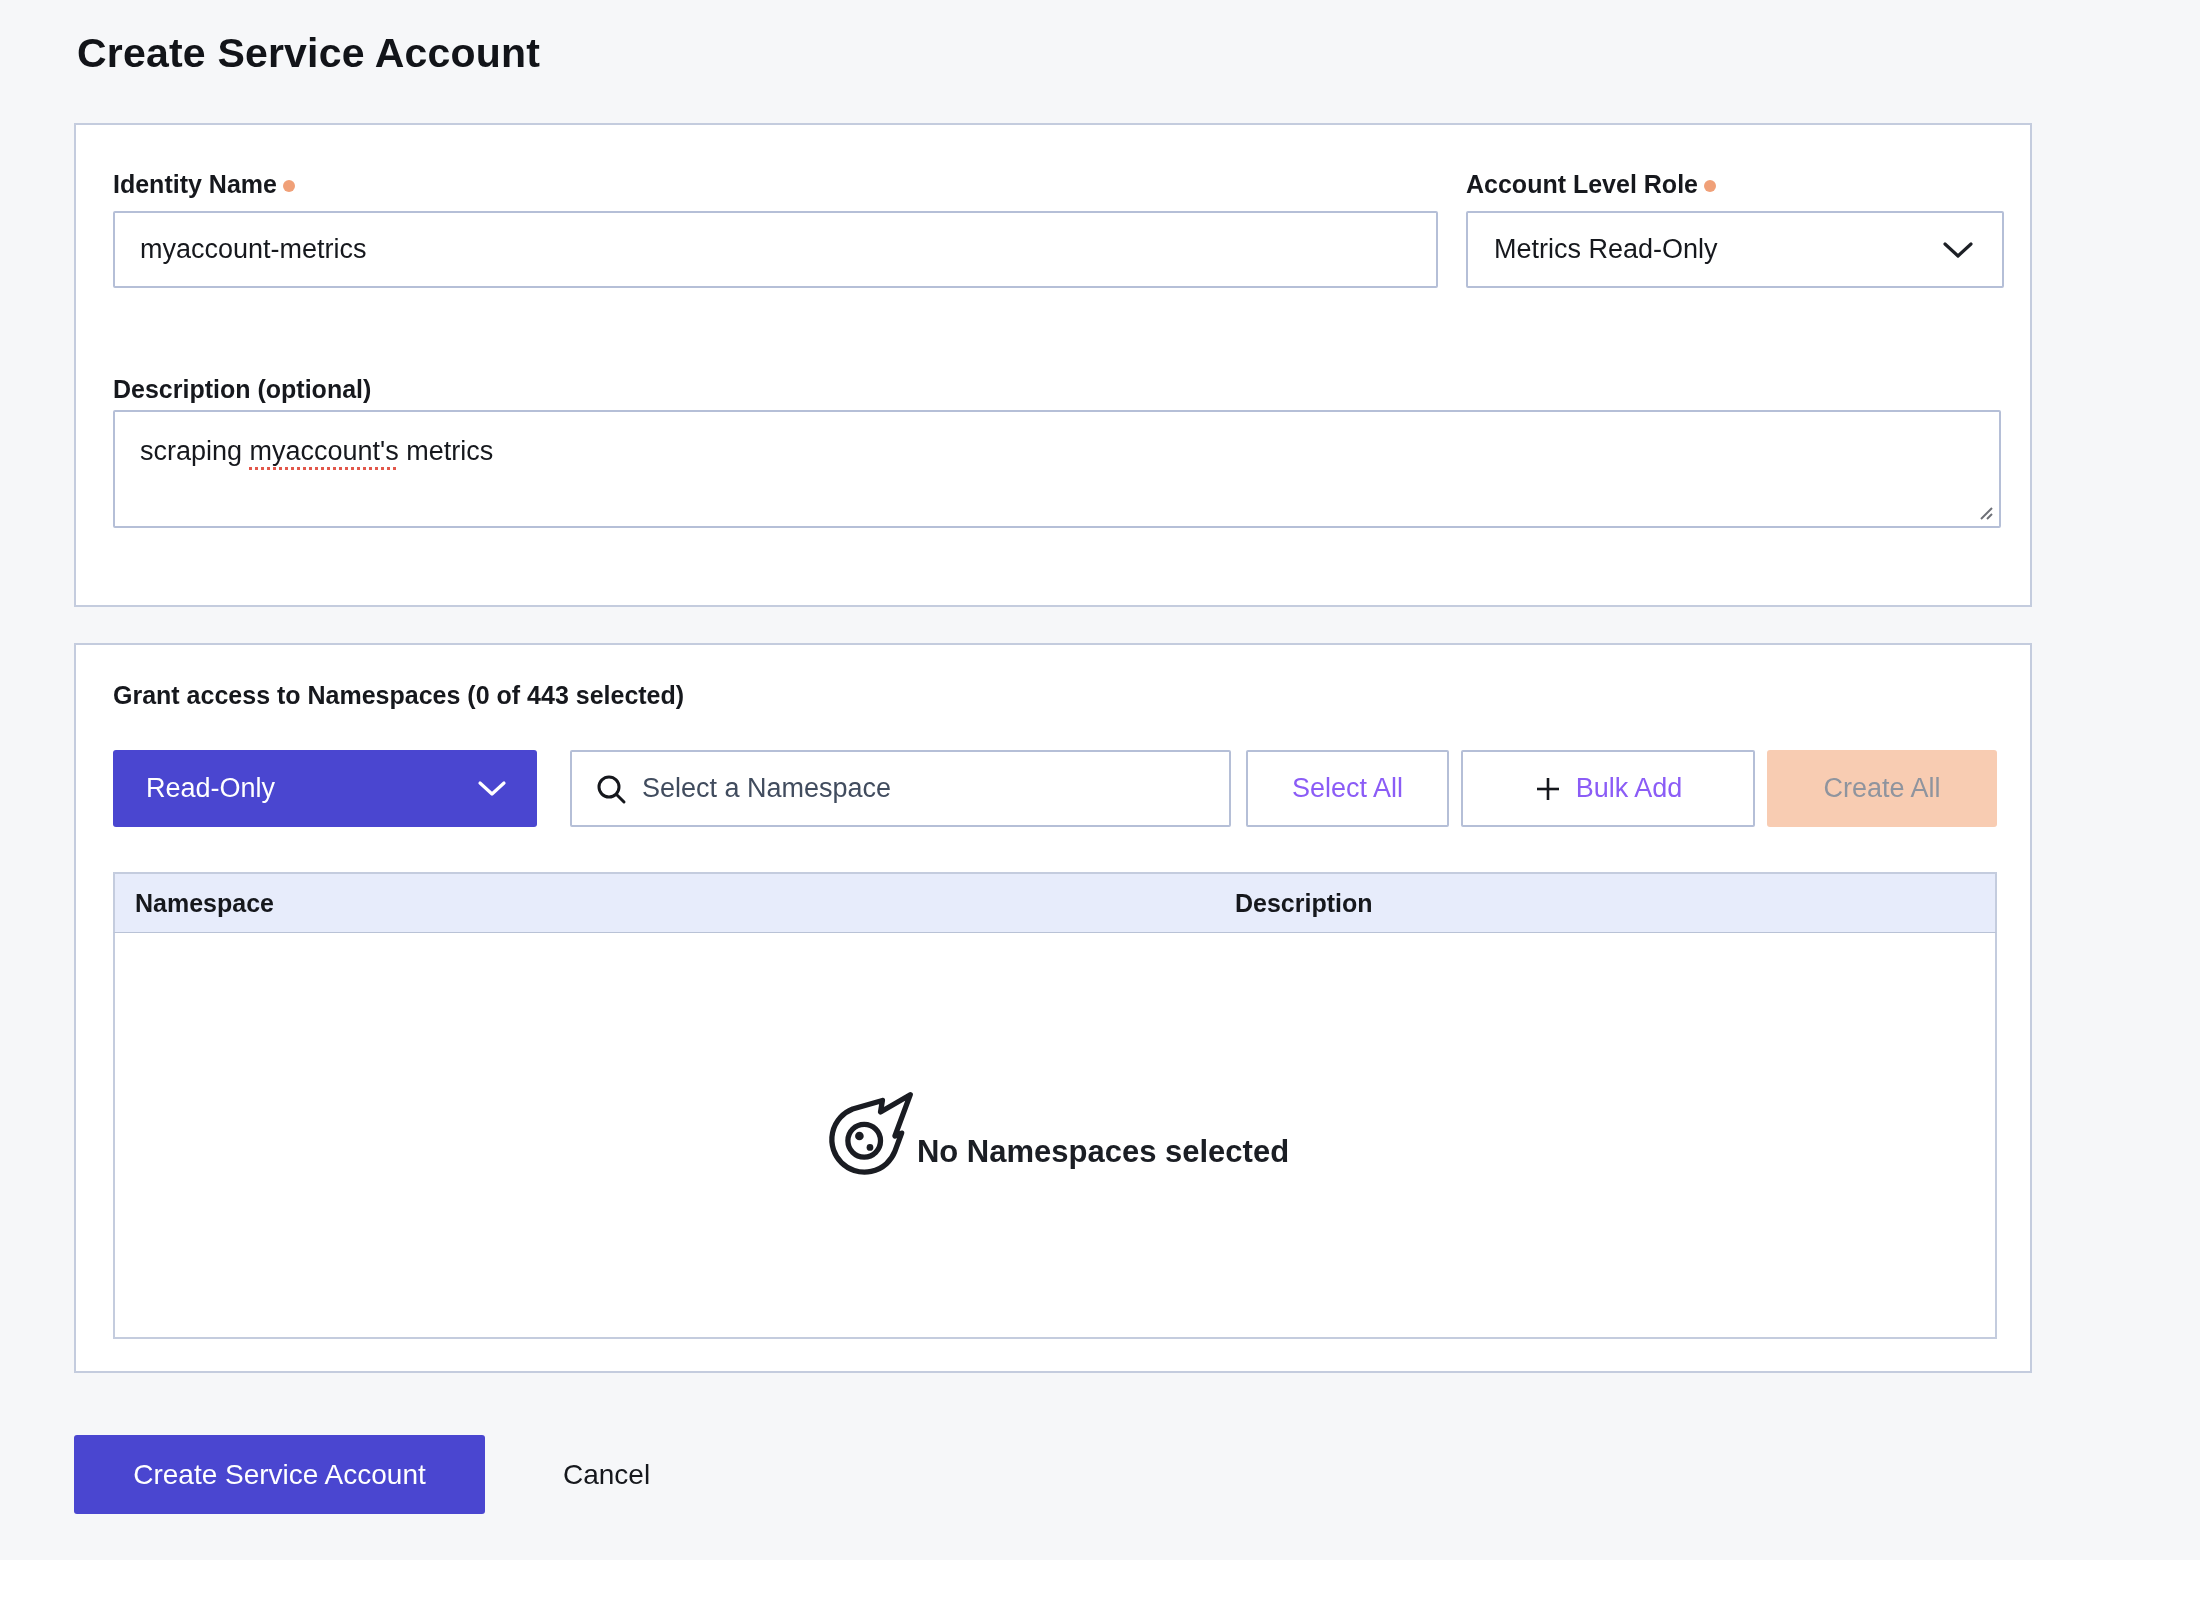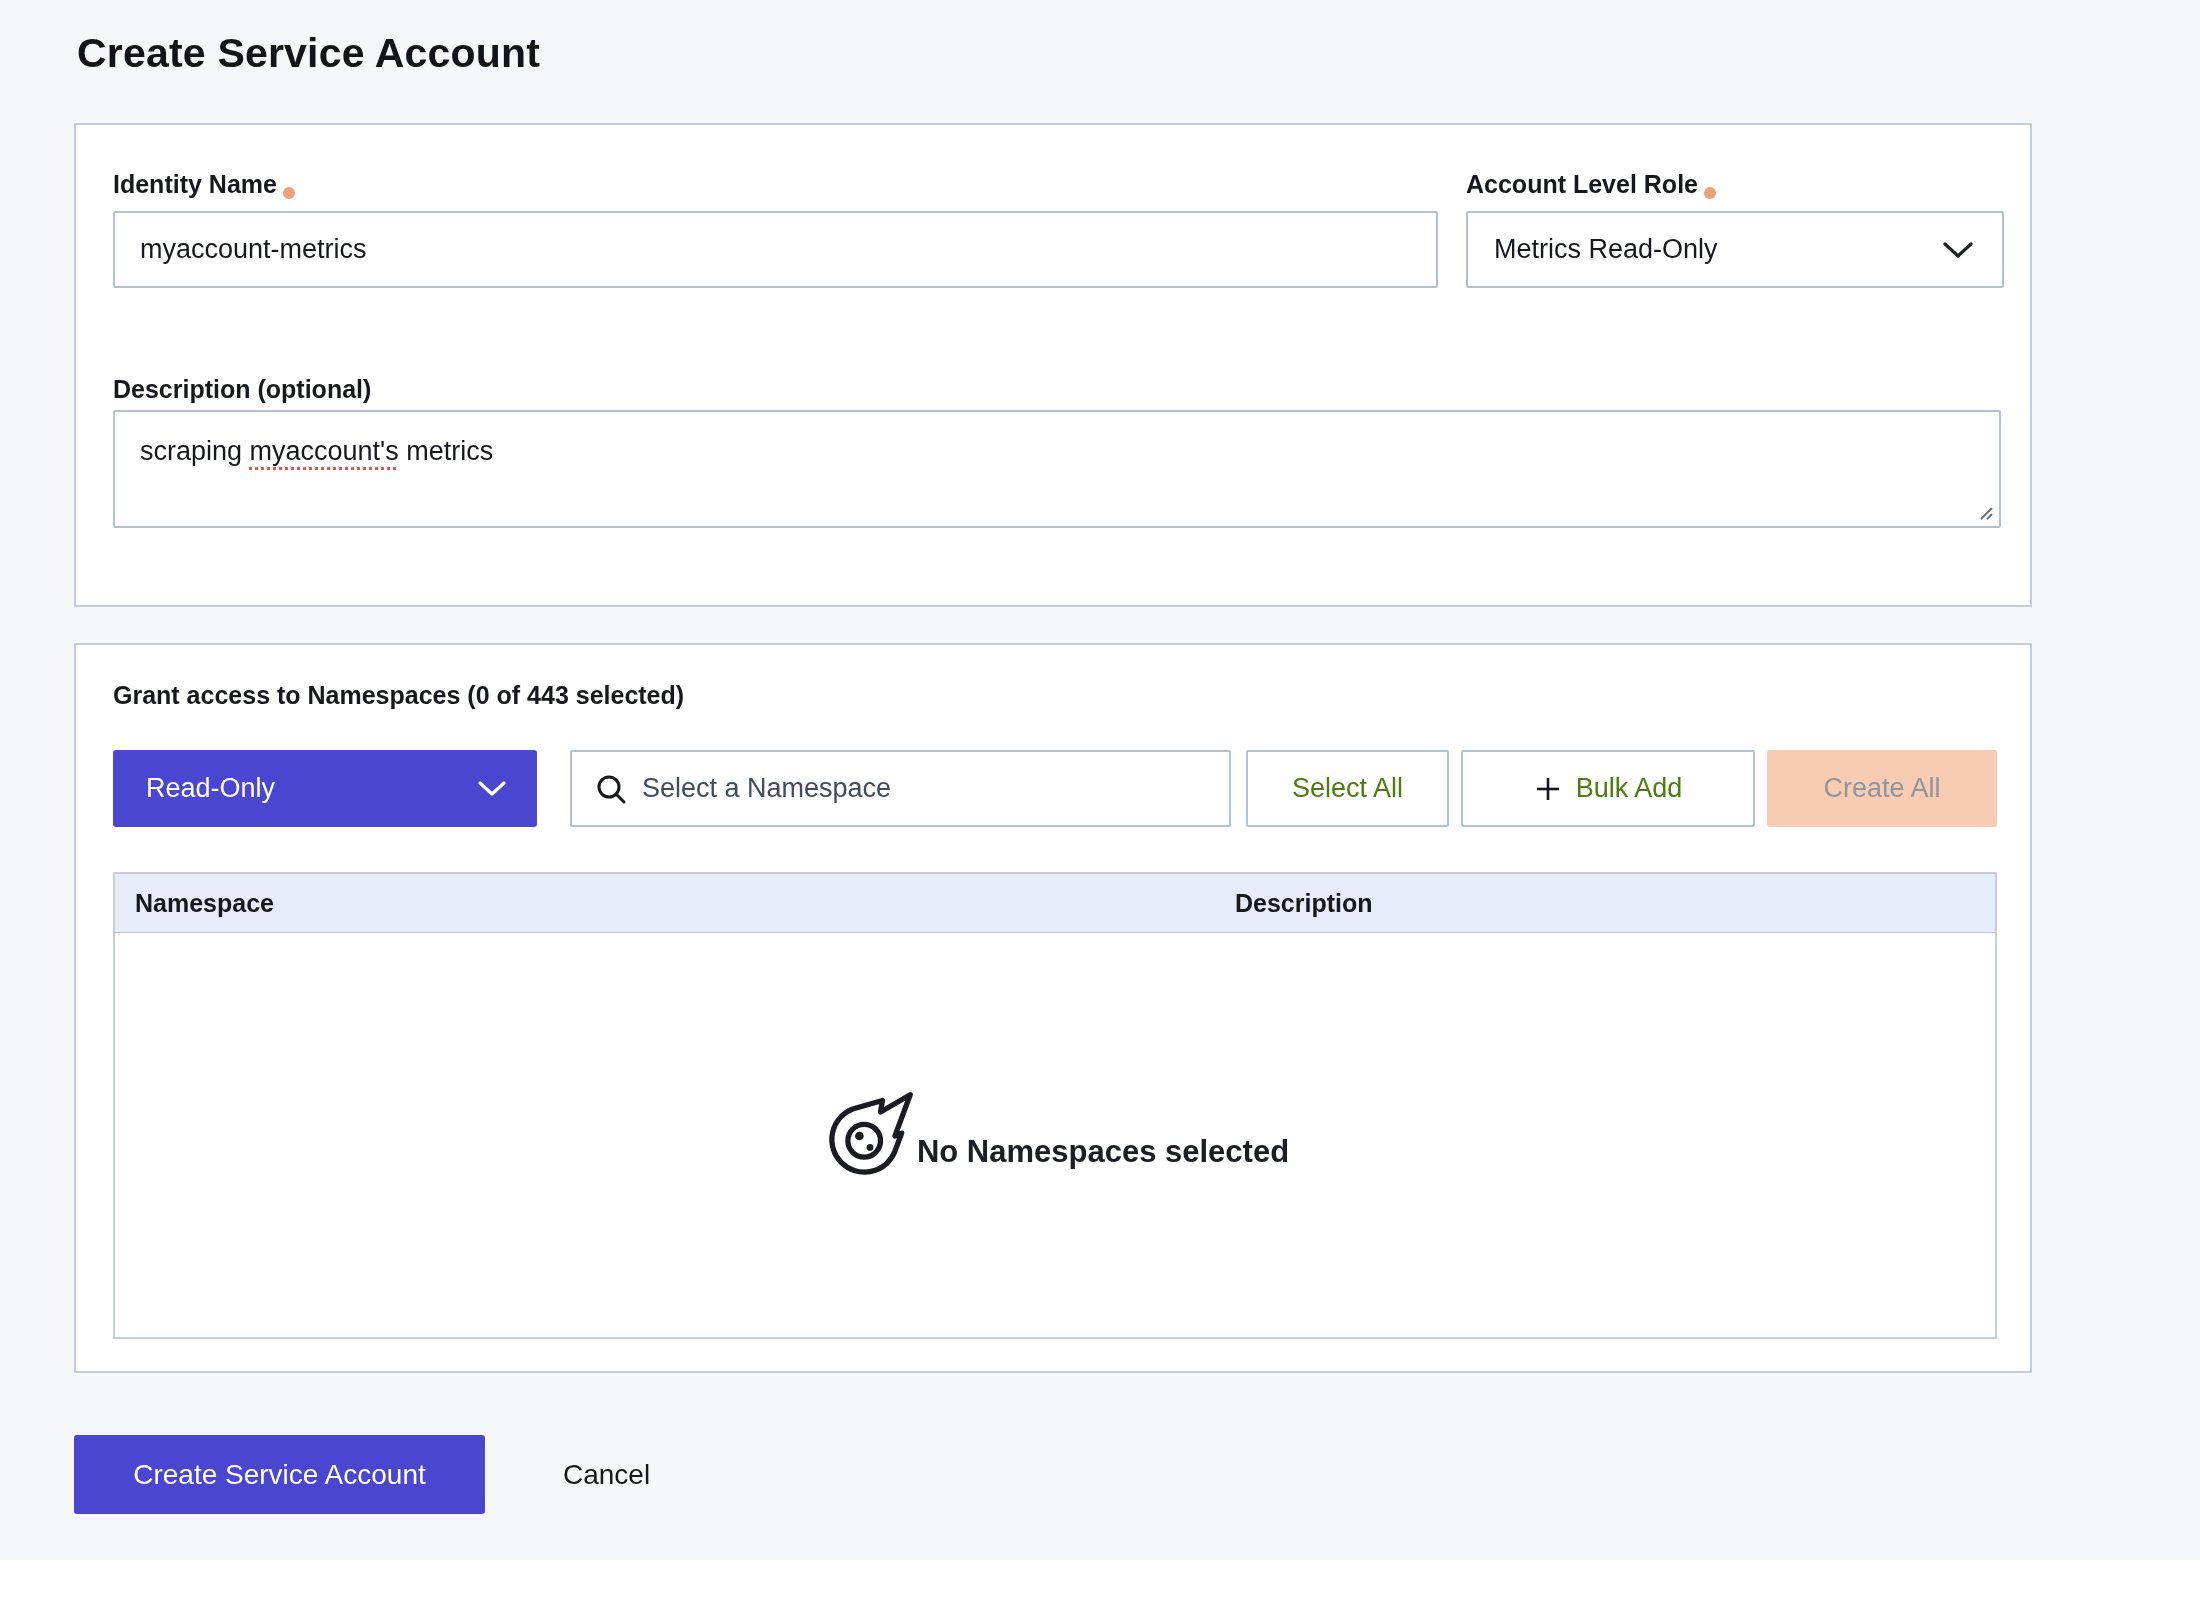--- a/index.html
+++ b/index.html
@@ -14,21 +14,21 @@
 
   .card {
     position: absolute; left: 74px; width: 1958px;
     background: #ffffff; border: 2px solid #c4ccde;
   }
   #identity-card { top: 123px; height: 484px; }
   #namespaces-card { top: 643px; height: 730px; }
 
   .field-label {
     font-size: 25px; font-weight: 700; color: #16181d;
-    display: flex; align-items: flex-end; gap: 6px;
+    display: flex; align-items: center; gap: 6px;
   }
   .required-dot {
     width: 12px; height: 12px; border-radius: 50%;
     background: #f0a078; display: inline-block; margin-top: 2px;
   }
 
   .text-input {
     border: 2px solid #b5bfd7; background: #fff; color: #16181d;
     font-family: "Liberation Sans", sans-serif; font-size: 27px;
     padding: 0 25px; outline: none; border-radius: 2px;
@@ -60,21 +60,21 @@
 
   #namespaces-heading { position: absolute; left: 37px; top: 36px; font-size: 25px; font-weight: 700; }
 
   .toolbar {
     position: absolute; left: 37px; top: 105px; width: 1884px; height: 77px;
     display: flex; align-items: stretch;
   }
   .btn {
     font-family: "Liberation Sans", sans-serif; font-size: 27px;
     display: flex; align-items: center; justify-content: center;
-    border-radius: 3px; cursor: pointer; border: none; background: none; color: #4d7c0f;
+    border-radius: 3px; cursor: pointer; border: none; background: none; color: #8b5cf6;
   }
   .btn-primary { background: #4a46d0; color: #ffffff; font-weight: 400; }
   .btn-outline { background: #ffffff; border: 2px solid #b5bfd7; border-radius: 2px; }
   .btn-disabled { background: #f8ccb2; color: #8f949e; cursor: default; }
 
   #role-filter-btn {
     width: 424px; justify-content: space-between; padding: 0 30px 0 33px;
     margin-right: 33px; border-radius: 3px;
   }
   .search-wrap {

